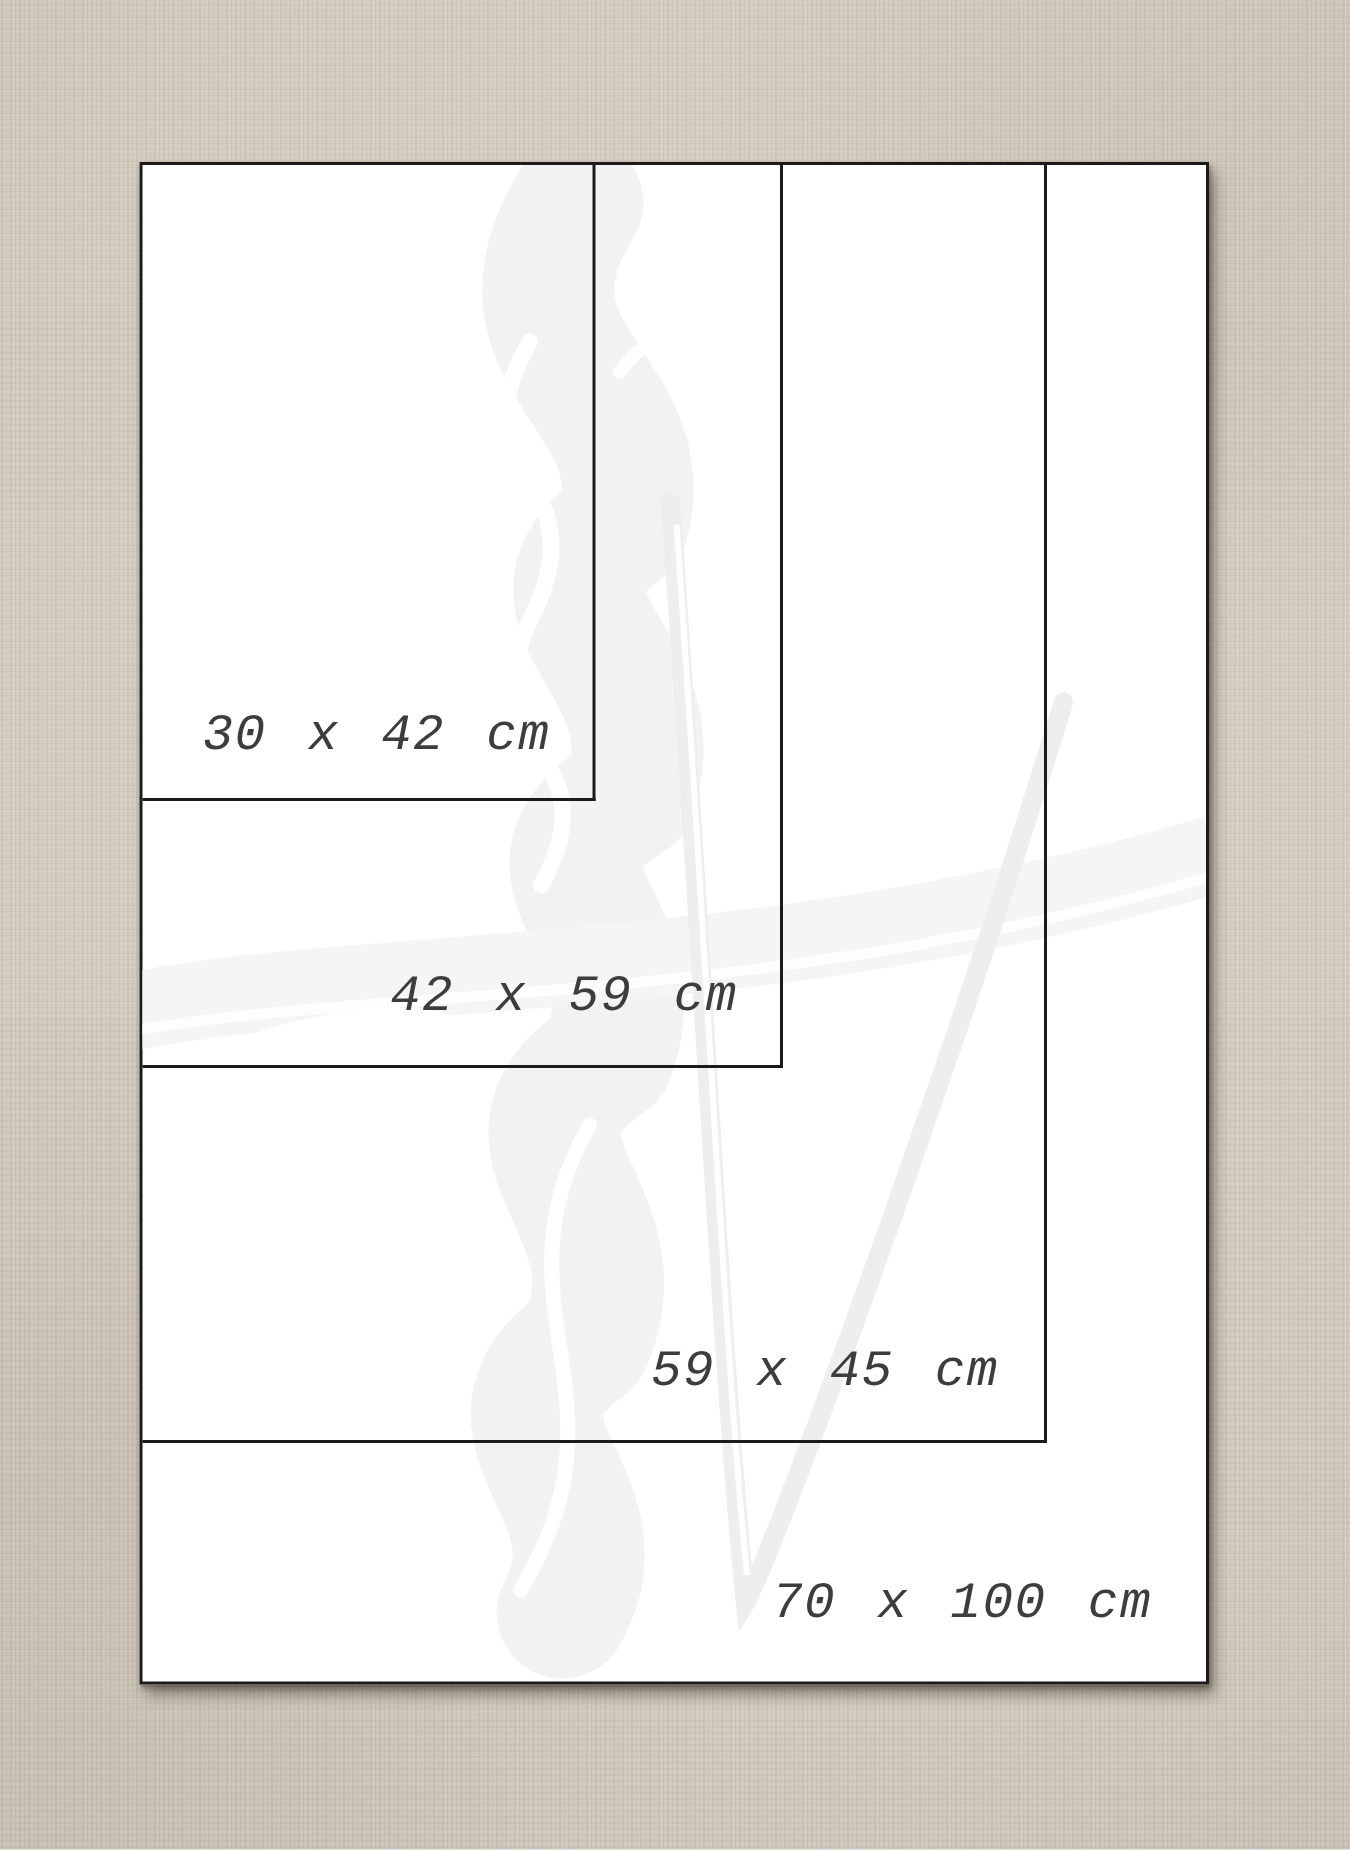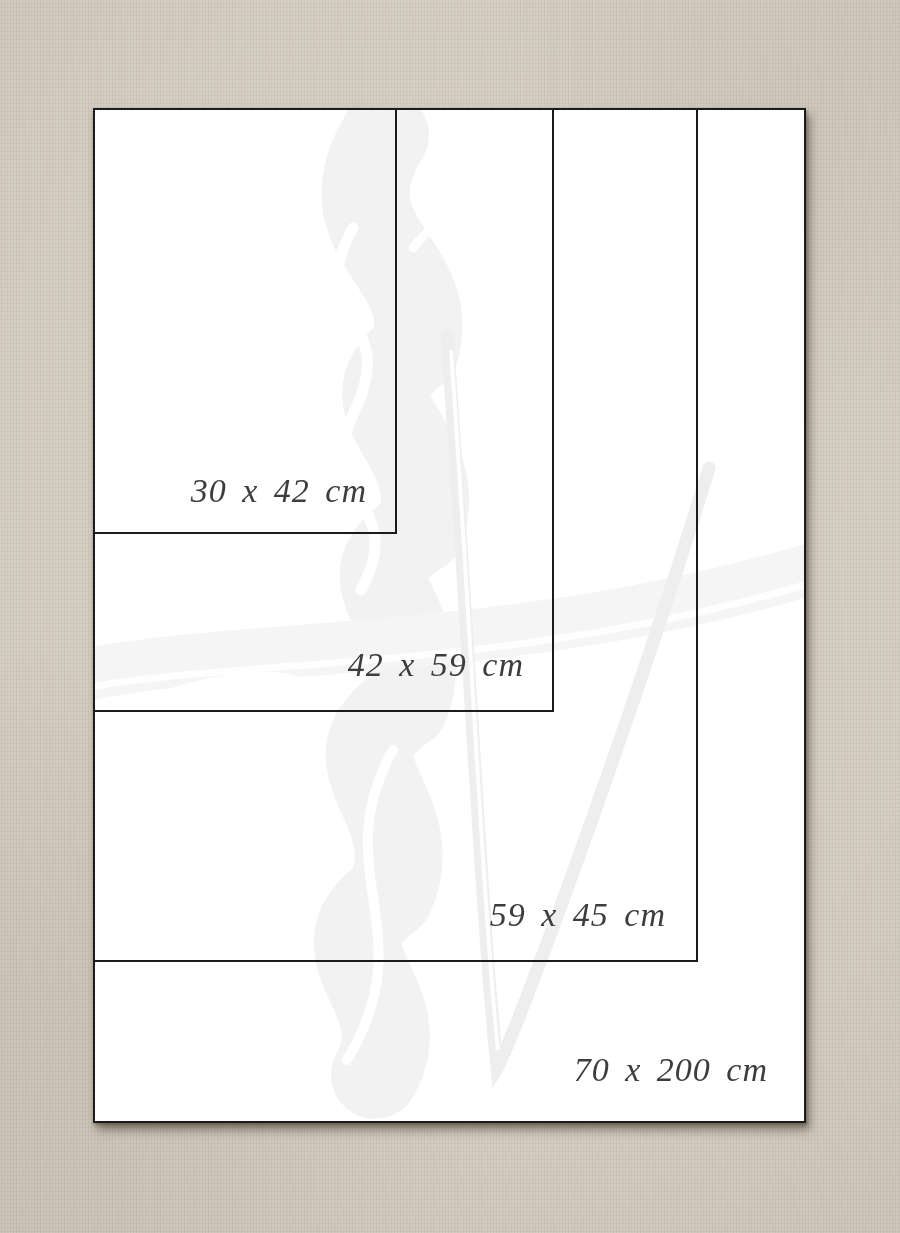--- a/index.html
+++ b/index.html
@@ -25,25 +25,25 @@
     box-shadow:4px 7px 9px rgba(70,60,48,0.55), 1px 2px 3px rgba(70,60,48,0.45);
   }
   .wm{position:absolute;left:0;top:0;z-index:0;pointer-events:none;}
   .size-rect{
     position:absolute;left:0;top:0;z-index:2;
     border-right:2px solid #1b1b1b;
     border-bottom:2px solid #1b1b1b;
     background:transparent;
   }
   .r1{width:300px;height:422px;}
-  .r2{width:425px;height:600px;padding-left:32px;}
+  .r2{width:425px;height:600px;}
   .r3{width:601px;height:850px;}
   .size-label{
     position:absolute;z-index:3;
-    font-family:Liberation Serif, serif;
+    font-family:Liberation Mono, monospace;
     font-style:italic;
     font-size:34px;
     color:#3d3d3d;
     letter-spacing:1px;
     word-spacing:6px;
     white-space:nowrap;
   }
   .l1{right:28px;bottom:22px;}
   .l2{right:28px;bottom:26px;}
   .l3{right:30px;bottom:26px;}
@@ -78,15 +78,15 @@
     </div>
 
     <div class="size-rect r2">
       <span class="size-label l2">42 x 59 cm</span>
     </div>
 
     <div class="size-rect r3">
       <span class="size-label l3">59 x 45 cm</span>
     </div>
 
-    <span class="size-label l4">70 x 200 cm</span>
+    <span class="size-label l4">70 x 100 cm</span>
   </div>
 </div>
 
 </body></html>

